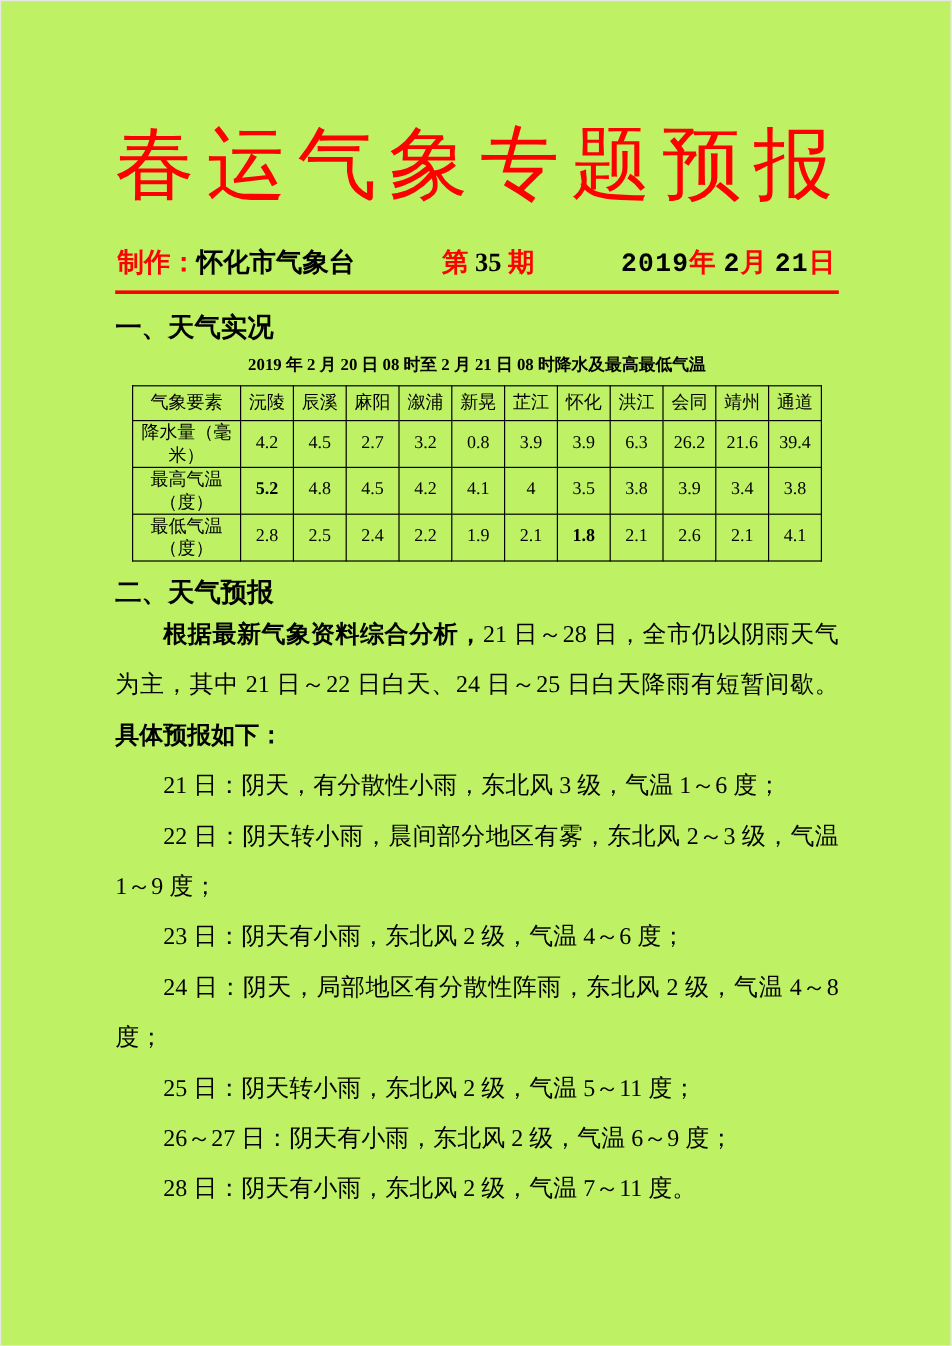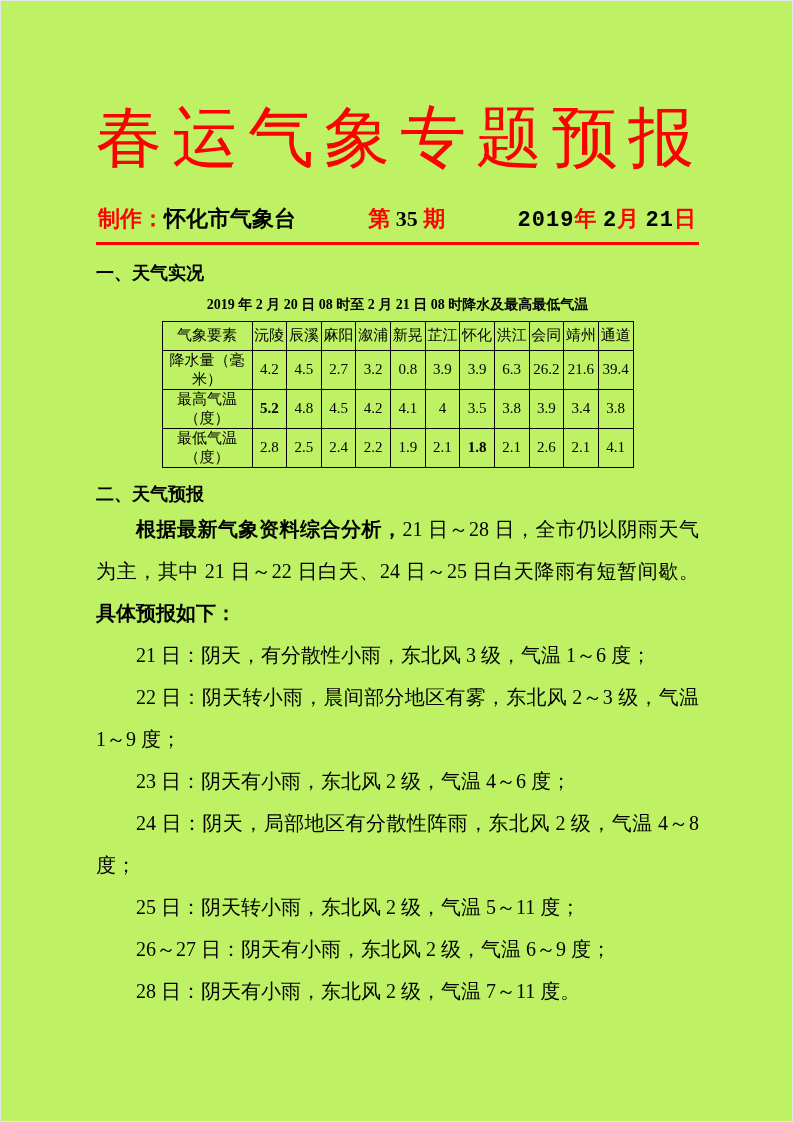--- a/index.html
+++ b/index.html
@@ -38,34 +38,34 @@
   }
   .red { color: #ff0000; }
   .meta-date span { letter-spacing: 1px; font-family: Liberation Mono, monospace; }
   .red-rule {
     border: none;
     border-top: 3px solid #ff0000;
     margin: 6px 0 0 0;
   }
   .section-heading {
     margin: 14px 0 0 0;
-    font-size: 18px;
+    font-size: 22px;
     font-weight: bold;
     line-height: 28px;
   }
   .table-title {
     margin-top: 7px;
     font-size: 14px;
     font-weight: bold;
     text-align: center;
     line-height: 22px;
   }
   table.obs {
     border-collapse: collapse;
-    width: 472px;
+    width: 575px;
     margin: 5px auto 0 auto;
     table-layout: fixed;
   }
   table.obs th, table.obs td {
     border: 1px solid #000;
     height: 28px;
     text-align: center;
     vertical-align: middle;
     font-weight: normal;
     font-size: 15px;

